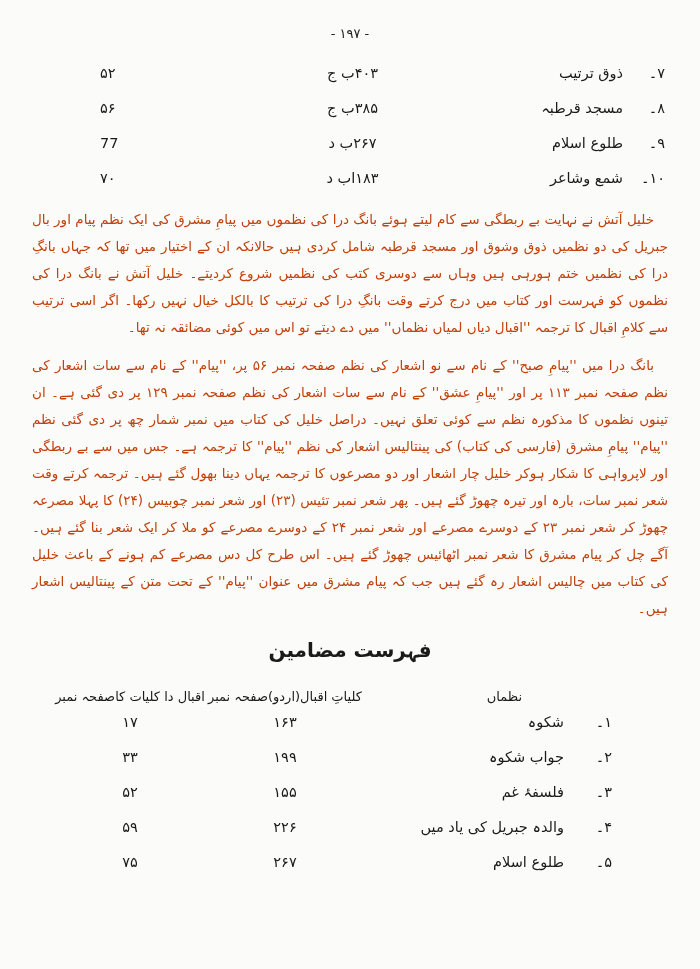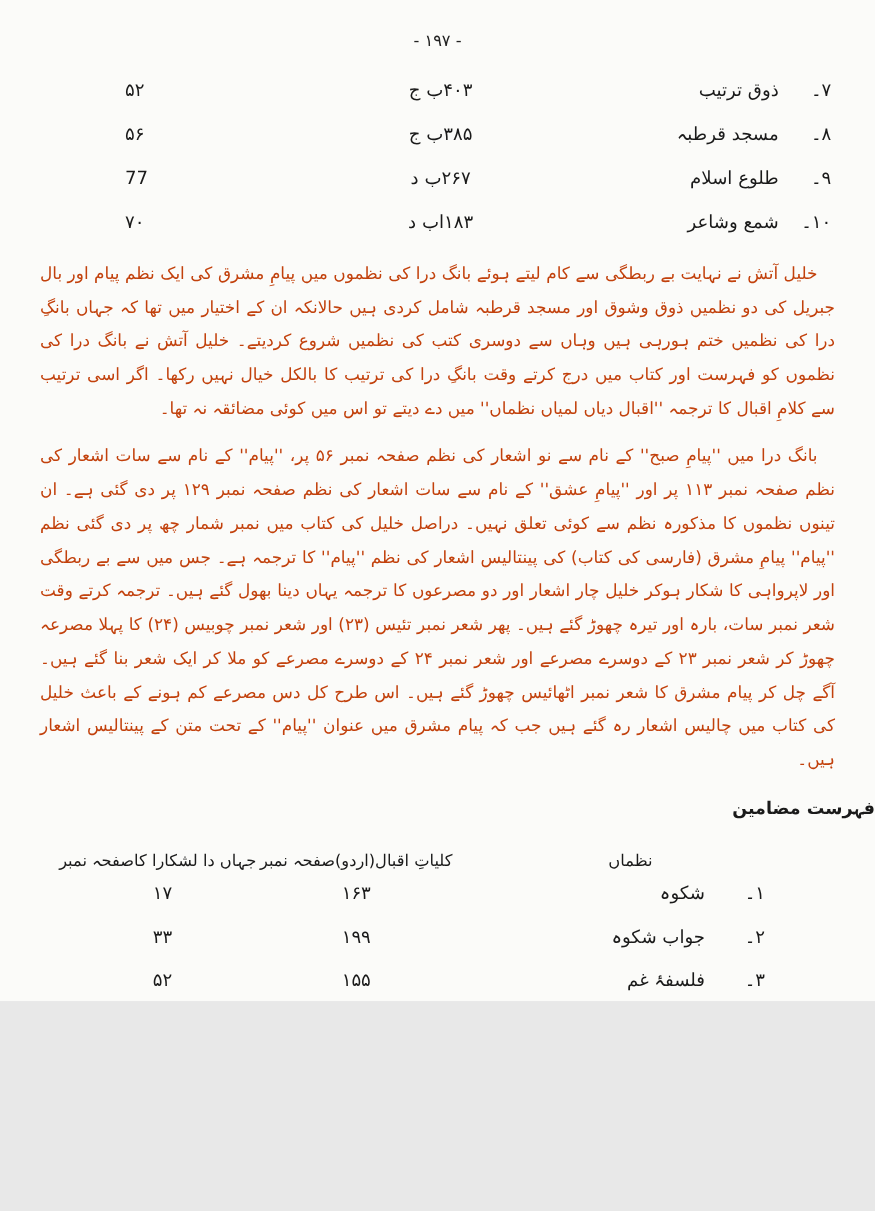--- a/index.html
+++ b/index.html
@@ -1,19 +1,19 @@
 <!DOCTYPE html>
 <html lang="ur" dir="rtl"><head>
 <meta charset="utf-8">
 <style>
   html, body { margin: 0; padding: 0; background: #e8e8e8; }
   .page {
     position: relative;
     width: 700px;
-    height: 801px;
+    height: 969px;
     margin: 0 auto;
     background: #fbfbf9;
     color: #1a1a1a;
     font-family: "DejaVu Sans", sans-serif;
     overflow: hidden;
     direction: rtl;
   }
   
   .page-number {
     text-align: center;
@@ -42,23 +42,23 @@
     text-align: justify;
     margin: 11px 32px 0 32px;
     font-size: 13.5px;
     line-height: 27px;
     text-indent: 14px;
     color: #c2410c;
   }
   .para.center-last { text-align-last: center; }
   
   .contents-heading {
-    text-align: right;
+    text-align: center;
     font-weight: bold;
-    font-size: 14px;
+    font-size: 20px;
     margin-top: 16px;
   }
   
   .bottom-table { direction: rtl; margin: 12px 88px 0 55px; }
   .b-head {
     display: grid;
     grid-template-columns: 247px 160px 150px;
     align-items: end;
     height: 30px;
     font-size: 13px;
@@ -120,21 +120,21 @@
 
   <div class="para">خلیل آتش نے نہایت بے ربطگی سے کام لیتے ہوئے بانگ درا کی نظموں میں پیامِ مشرق کی ایک نظم پیام اور بال جبریل کی دو نظمیں ذوق وشوق اور مسجد قرطبہ شامل کردی ہیں حالانکہ ان کے اختیار میں تھا کہ جہاں بانگِ درا کی نظمیں ختم ہورہی ہیں وہاں سے دوسری کتب کی نظمیں شروع کردیتے۔ خلیل آتش نے بانگ درا کی نظموں کو فہرست اور کتاب میں درج کرتے وقت بانگِ درا کی ترتیب کا بالکل خیال نہیں رکھا۔ اگر اسی ترتیب سے کلامِ اقبال کا ترجمہ ''اقبال دیاں لمیاں نظماں'' میں دے دیتے تو اس میں کوئی مضائقہ نہ تھا۔</div>
   <div class="para">بانگ درا میں ''پیامِ صبح'' کے نام سے نو اشعار کی نظم صفحہ نمبر ۵۶ پر، ''پیام'' کے نام سے سات اشعار کی نظم صفحہ نمبر ۱۱۳ پر اور ''پیامِ عشق'' کے نام سے سات اشعار کی نظم صفحہ نمبر ۱۲۹ پر دی گئی ہے۔ ان تینوں نظموں کا مذکورہ نظم سے کوئی تعلق نہیں۔ دراصل خلیل کی کتاب میں نمبر شمار چھ پر دی گئی نظم ''پیام'' پیامِ مشرق (فارسی کی کتاب) کی پینتالیس اشعار کی نظم ''پیام'' کا ترجمہ ہے۔ جس میں سے بے ربطگی اور لاپرواہی کا شکار ہوکر خلیل چار اشعار اور دو مصرعوں کا ترجمہ یہاں دینا بھول گئے ہیں۔ ترجمہ کرتے وقت شعر نمبر سات، بارہ اور تیرہ چھوڑ گئے ہیں۔ پھر شعر نمبر تئیس (۲۳) اور شعر نمبر چوبیس (۲۴) کا پہلا مصرعہ چھوڑ کر شعر نمبر ۲۳ کے دوسرے مصرعے اور شعر نمبر ۲۴ کے دوسرے مصرعے کو ملا کر ایک شعر بنا گئے ہیں۔ آگے چل کر پیام مشرق کا شعر نمبر اٹھائیس چھوڑ گئے ہیں۔ اس طرح کل دس مصرعے کم ہونے کے باعث خلیل کی کتاب میں چالیس اشعار رہ گئے ہیں جب کہ پیام مشرق میں عنوان ''پیام'' کے تحت متن کے پینتالیس اشعار ہیں۔</div>
 
   <div class="contents-heading">فہرست مضامین</div>
 
   <div class="bottom-table">
     <div class="b-head">
       <div class="b-h-poems">نظماں</div>
       <div class="b-h-kulliyat">کلیاتِ اقبال(اردو)صفحہ نمبر</div>
-      <div class="b-h-lishkara">جہاں دا لشکارا کاصفحہ نمبر</div>
+      <div class="b-h-lishkara">اقبال دا کلیات کاصفحہ نمبر</div>
     </div>
 
     <div class="b-row">
       <div class="b-name">
         <span class="b-serial">۱۔</span>
         <span>شکوہ</span>
       </div>
       <div class="b-kulliyat">۱۶۳</div>
       <div class="b-lishkara">۱۷</div>
     </div>

